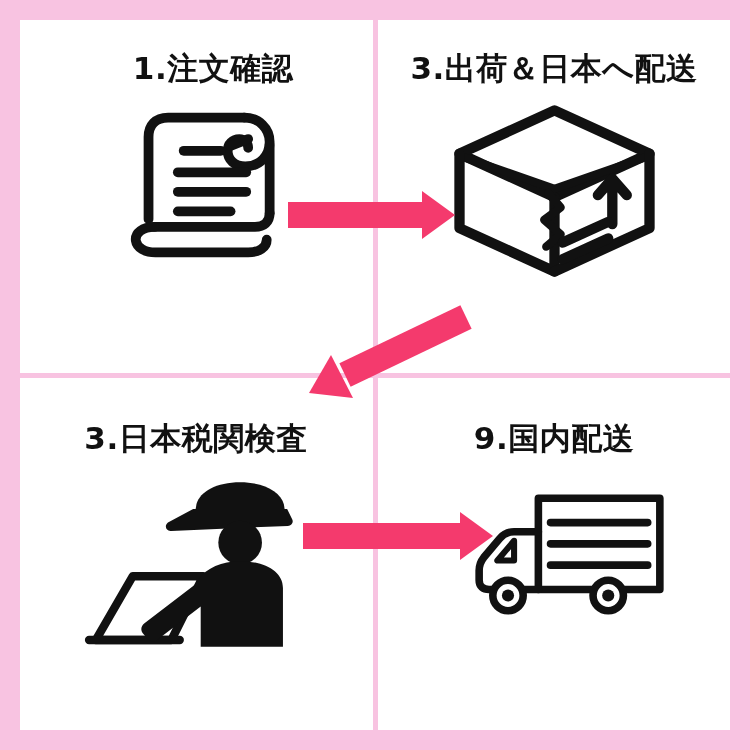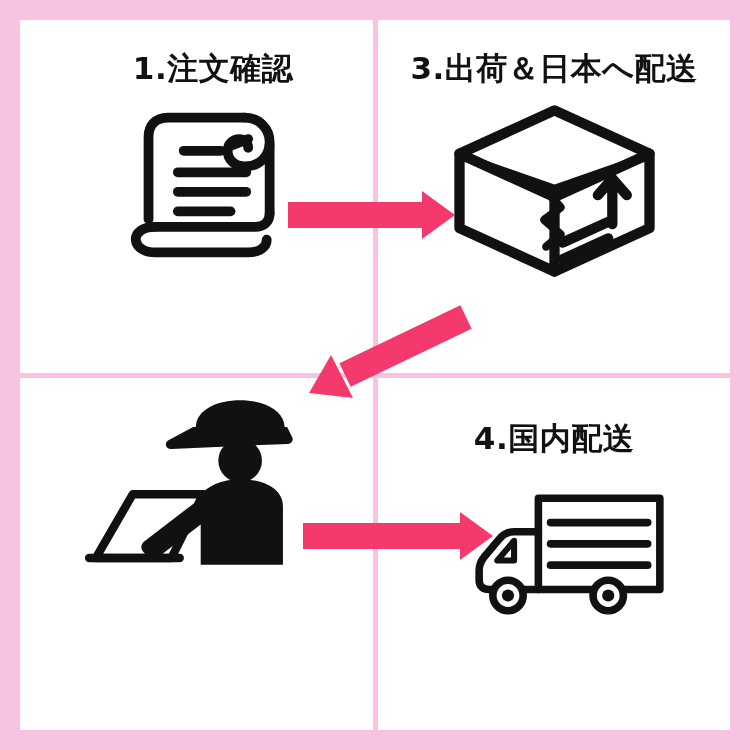--- a/index.html
+++ b/index.html
@@ -111,39 +111,40 @@
         <path class="shape-stroke shape-thin" d="M57 46 l6 7 -8 6 8 7 -7 6"></path>
 
         <path class="shape-stroke" d="M88 61 V39 M81 47 L88 39 L95 47"></path>
 
         <path class="shape-stroke" d="M64 78 L86 68 M64 70 L86 60"></path>
       </svg>
     </div>
   </section>
 
   <section class="cell c3">
+    <h2 class="step-title">3.日本税関検査</h2>
     <div class="icon-wrap">
       <svg width="235" height="185" viewBox="0 0 140 110">
 
         <path class="shape-stroke" d="M10 100 L32 62 H74 L55 100 Z"></path>
         <path class="shape-stroke" d="M6 100 H60"></path>
 
         <path class="shape-fill" d="M96 6 c-14 0 -24 5.5 -26 13 l-0.5 3 h53 l-0.5 -3 c-2 -7.5 -12 -13 -26 -13 z"></path>
 
         <path class="shape-fill" d="M124 22 l3 6 c1 2 -0.5 4 -2.5 4 L55 35 c-3 0.5 -4.5 -3 -2 -5 l15 -8 z"></path>
 
         <circle class="shape-fill" cx="96" cy="42" r="13"></circle>
 
         <path class="shape-fill" d="M96 53 c-11 0 -20 4 -25 11 l-2 3 -30 23 c-2 1.5 -2.5 4 -1 6 l2.5 3 c1.5 2 4 2.5 6 1 l26 -20 v24 h49 V69 c0 -10 -11 -16 -25.5 -16 z"></path>
       </svg>
     </div>
   </section>
 
   <section class="cell c4">
-    <h2 class="step-title">4.国内配送</h2>
+    <h2 class="step-title">9.国内配送</h2>
     <div class="icon-wrap">
       <svg width="205" height="137" viewBox="15 0 135 90">
 
         <rect class="shape-stroke" x="62" y="8" width="80" height="60"></rect>
 
         <path class="shape-stroke" d="M70 24 H134 M70 38 H134 M70 52 H134"></path>
 
         <path class="shape-stroke" d="M62 30 H46 c-4 0 -7 1.5 -9.5 4.5 L26 47 c-2 2.5 -3 5 -3 8.5 V62 c0 4 2.5 6 6.5 6 H62"></path>
 
         <path class="shape-stroke shape-thin" d="M46 36 l-11 13 h11 z"></path>

